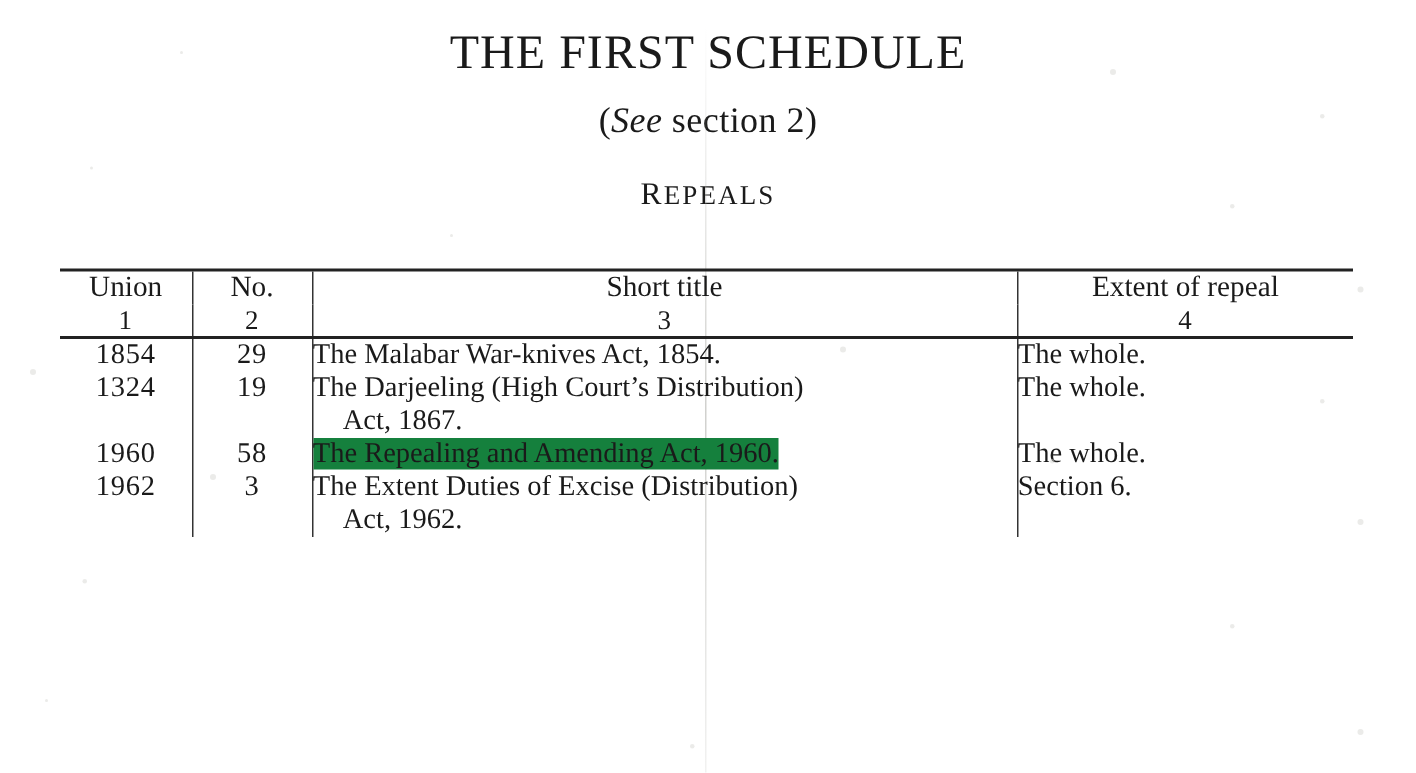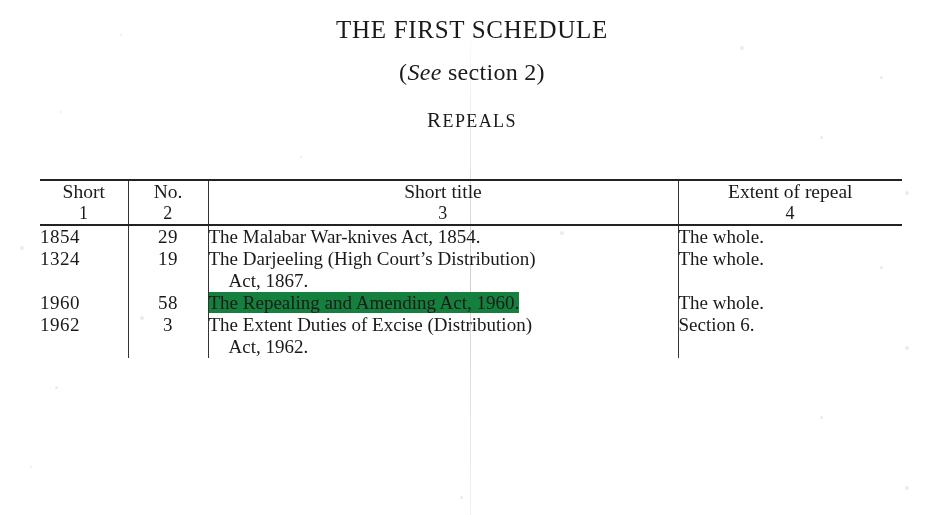--- a/index.html
+++ b/index.html
@@ -23,21 +23,21 @@
     pointer-events: none;
   }
   .page {
     position: relative;
     width: 944px;
     height: 515px;
     box-sizing: border-box;
   }
   .doc-title {
     text-align: center;
-    font-size: 25px;
+    font-size: 32px;
     letter-spacing: 0.7px;
     margin-top: 16px;
     font-family: "Liberation Serif", serif;
   }
   .doc-subtitle {
     text-align: center;
     font-size: 24px;
     margin-top: 15px;
     letter-spacing: 0.3px;
   }
@@ -96,20 +96,21 @@
     padding-top: 18px;
     padding-bottom: 18px;
     letter-spacing: 0.5px;
   }
   .body-cell {
     font-size: 19px;
     padding-top: 11px;
     padding-bottom: 2px;
   }
   .cell-year {
+    text-align: center;
     letter-spacing: 0.5px;
   }
   .cell-no {
     text-align: center;
     letter-spacing: 0.5px;
   }
   .cell-title {
     padding-left: 13px;
     padding-right: 8px;
   }
@@ -153,21 +154,21 @@
     <div class="rule-top"></div>
     <table class="schedule">
       <colgroup>
         <col class="col-year">
         <col class="col-no">
         <col class="col-title">
         <col class="col-extent">
       </colgroup>
       <tbody>
         <tr>
-          <td class="head-cell">Short</td>
+          <td class="head-cell">Union</td>
           <td class="head-cell vline">No.</td>
           <td class="head-cell vline">Short title</td>
           <td class="head-cell vline">Extent of repeal</td>
         </tr>
         <tr>
           <td class="head-num">1</td>
           <td class="head-num vline">2</td>
           <td class="head-num vline">3</td>
           <td class="head-num vline">4</td>
         </tr>

